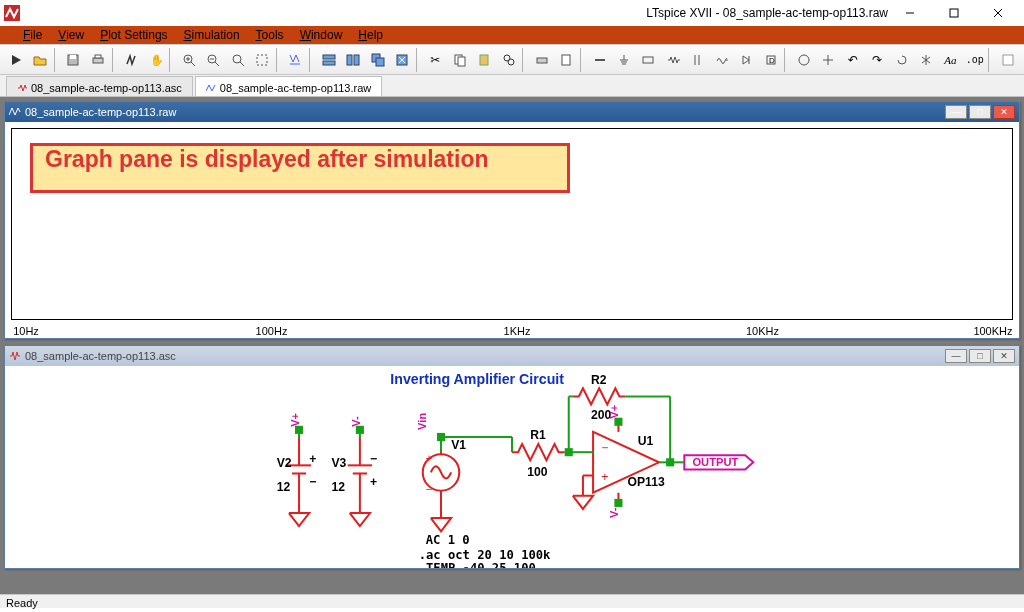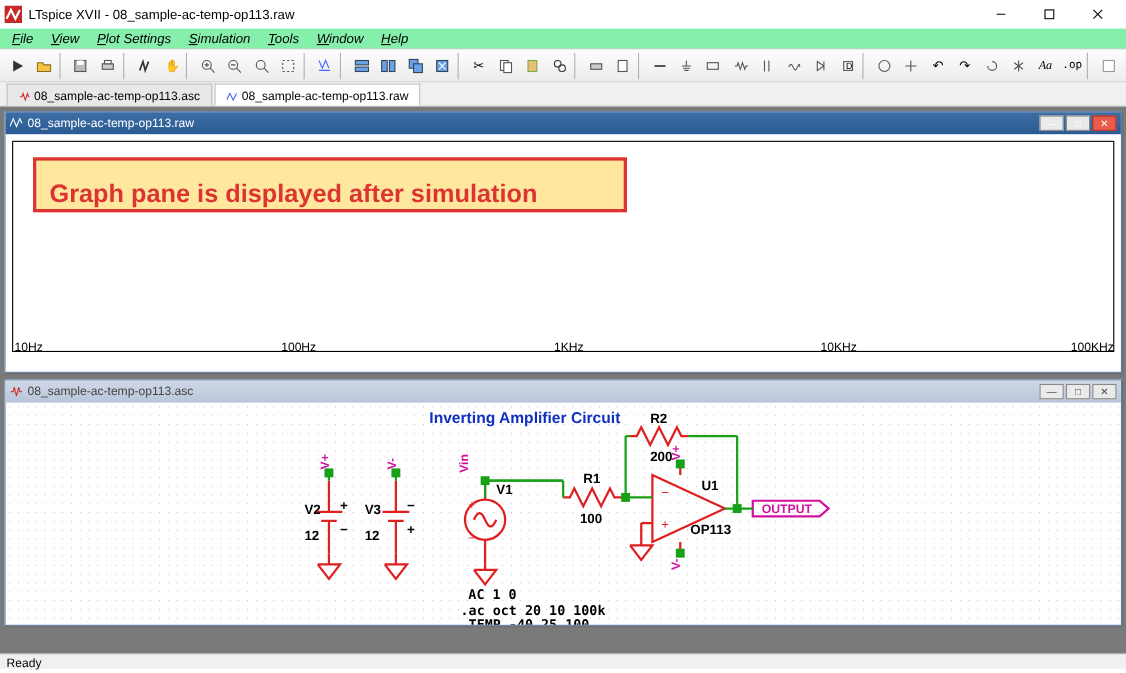--- a/index.html
+++ b/index.html
@@ -1,24 +1,24 @@
 <!DOCTYPE html>
 <html><head>
 <meta charset="utf-8">
 <style>
   * { margin: 0; padding: 0; box-sizing: border-box; user-select: none; }
   html, body { width: 1024px; height: 612px; font-family: "Segoe UI", Tahoma, sans-serif; font-size: 12px; background: #fff; overflow: hidden; }
 
   
   .titlebar { height: 26px; background: #fff; display: flex; align-items: center; padding: 0 4px; }
   .titlebar .app-ico { width: 16px; height: 16px; margin-right: 6px; }
-  .titlebar .title { flex: 1; font-size: 12px; }
+  .titlebar .title { flex: 1; font-size: 12px; text-align: right; }
   .titlebar .winbtn { width: 44px; height: 26px; display: flex; align-items: center; justify-content: center; }
 
-  .menubar { height: 19px; background: #86efac; display: flex; align-items: center; padding-left: 4px; gap: 2px; border-bottom: 1px solid #d0d0d0; font-style: italic; }
+  .menubar { height: 19px; background: #c2410c; display: flex; align-items: center; padding-left: 16px; gap: 2px; border-bottom: 1px solid #d0d0d0; }
   .menuitem { padding: 1px 7px; font-size: 12px; }
   .menuitem .ul { text-decoration: underline; }
 
   .toolbar { height: 30px; background: linear-gradient(#fdfdfd,#ececec); border-bottom: 1px solid #c6c6c6; display: flex; align-items: center; padding: 0 4px; gap: 1px; }
   .tbtn   { width: 24px; height: 24px; display: flex; align-items: center; justify-content: center; border: 1px solid transparent; }
   .tsep   { width: 6px; height: 24px; border-left: 1px solid #b0b0b0; margin: 0 1px; }
 
   .doctabs { height: 22px; background: #f0f0f0; display: flex; align-items: flex-end; padding-left: 6px; gap: 2px; border-bottom: 1px solid #c0c0c0; }
   .doctab  { height: 20px; padding: 2px 10px 0; background: #e8e8e8; border: 1px solid #c0c0c0; border-bottom: none; font-size: 11px; display:flex; align-items:center; gap:4px; }
   .doctab.active { background: #fff; }
@@ -31,24 +31,24 @@
   .child .ctitle.active   { background: linear-gradient(#3d6ea5,#2a5a93); }
   .child .ctitle.inactive { background: linear-gradient(#cfd8e6,#b8c6da); color:#444; }
   .child .ctitle .spacer { flex: 1; }
   .child .cbtn { width: 22px; height: 14px; margin-left: 2px; background:#eaeaea; border:1px solid #888; font-size:9px; display:flex; align-items:center; justify-content:center; }
   .child .cbtn.close { background:#e85b4d; color:#fff; border-color:#b03326; }
   .child .cbody { flex:1; position:relative; overflow:hidden; }
 
   
   #wave { left: 4px; top: 4px; right: 4px; width: calc(100% - 8px); height: 238px; }
   .plot-outer { position:absolute; inset:6px 6px 0 6px; border:1px solid #000; }
-  .banner { position:absolute; left:18px; top:14px; width:540px; height:50px; background:#ffe79e; border:3px solid #d33; display:flex; align-items:flex-end; padding-left:12px; }
+  .banner { position:absolute; left:18px; top:14px; width:540px; height:50px; background:#ffe79e; border:3px solid #d33; display:flex; align-items:flex-start; padding-left:12px; }
   .banner span { color:#d33; font-weight:700; font-size:23px; }
   .xticks { position:absolute; left:6px; right:6px; bottom:0; height:16px; font-size:11px; }
-  .xtick { position:absolute; bottom:16px; transform:translateX(-50%); }
+  .xtick { position:absolute; bottom:1px; transform:translateX(-50%); }
 
   
   #schem { left: 4px; top: 248px; width: calc(100% - 8px); height: 224px; }
   .schemgrid { position:absolute; inset:0;
                background-image: radial-gradient(circle,#c0c0c0 .6px,transparent .6px);
                background-size: 8px 8px; background-position: 0 0; }
   .schemsvg { position:absolute; inset:0; }
 
   .dirtxt { font: 700 12px monospace; fill:#000; }
   .valtxt { font: 700 12px Arial; fill:#000; }

